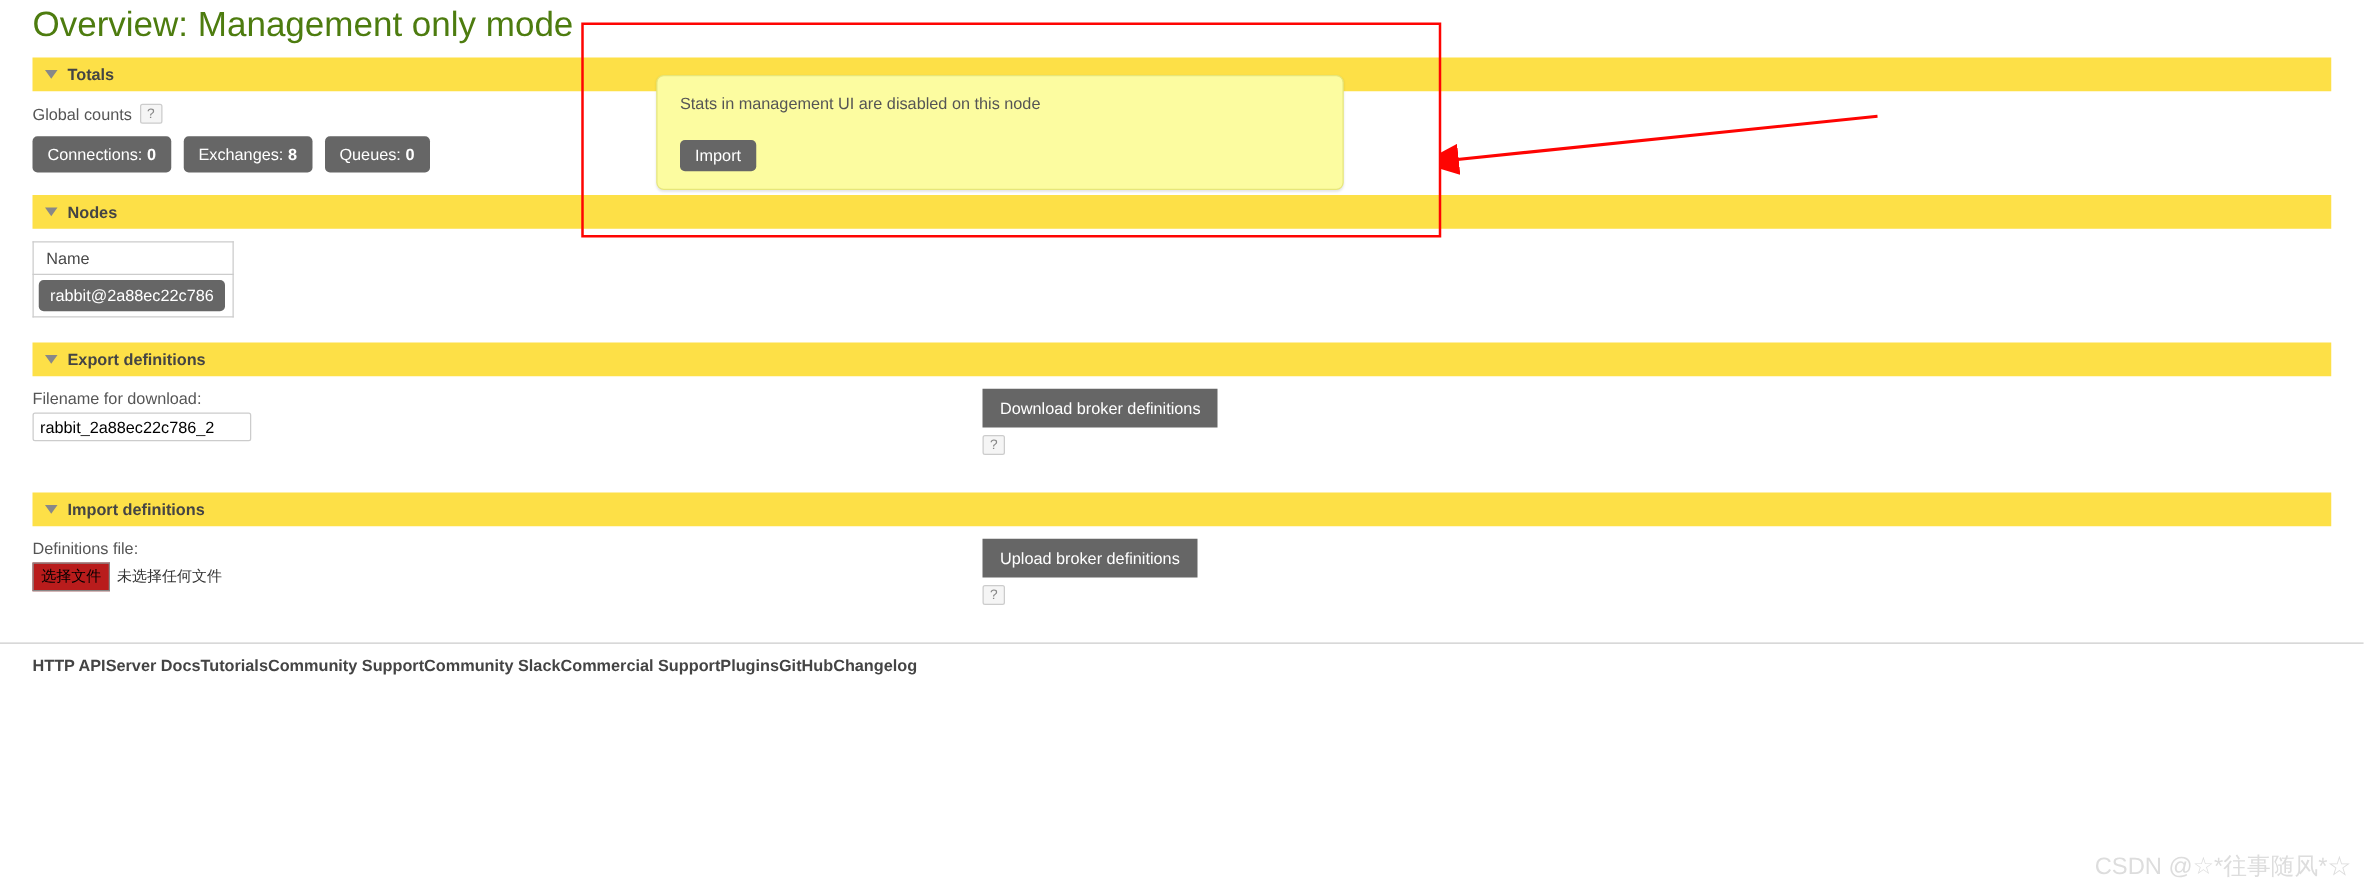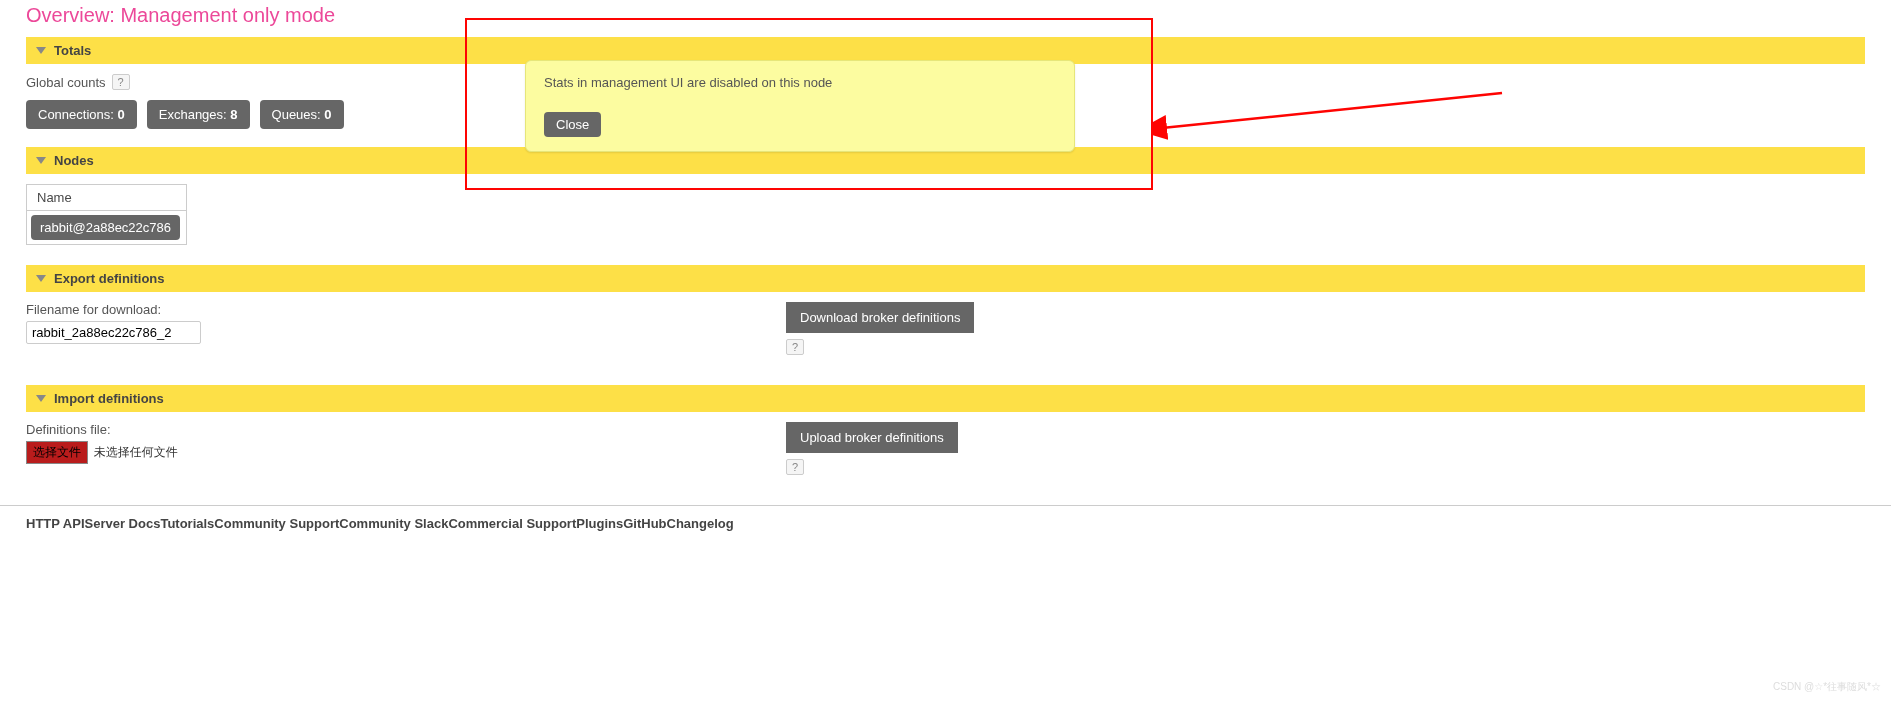--- a/index.html
+++ b/index.html
@@ -6,23 +6,23 @@
   body {
     margin: 0;
     font-family: Verdana, sans-serif;
     font-size: 13px;
     color: #484848;
     background: #fff;
     width: 1891px;
   }
   .page { padding: 0 26px; }
   h1 {
-    font-size: 20px;
+    font-size: 28px;
     font-weight: normal;
-    color: #ec4899;
+    color: #4d7c0f;
     margin: 4px 0 10px 0;
   }
   .section-header {
     background: #fde047;
     padding: 6px 10px;
     margin-bottom: 10px;
     display: flex;
     align-items: center;
     cursor: pointer;
   }
@@ -173,21 +173,21 @@
     position: absolute;
     left: 1152px;
     top: 88px;
     pointer-events: none;
   }
   .watermark {
     position: absolute;
     right: 10px;
     top: 680px;
     color: #ddd;
-    font-size: 10px;
+    font-size: 19px;
   }
 </style>
 </head>
 <body>
 
 <div class="page">
   <h1>Overview: Management only mode</h1>
 
   <div class="section-header">
     <span class="tri"></span>
@@ -272,21 +272,21 @@
   <span>Community Support</span>
   <span>Community Slack</span>
   <span>Commercial Support</span>
   <span>Plugins</span>
   <span>GitHub</span>
   <span>Changelog</span>
 </div>
 
 <div class="alert-wrap">
   <div class="alert-msg">Stats in management UI are disabled on this node</div>
-  <button class="alert-btn">Close</button>
+  <button class="alert-btn">Import</button>
 </div>
 
 <div class="anno-box"></div>
 <svg class="anno-arrow" width="360" height="60">
   <defs>
     <marker id="ah" markerWidth="12" markerHeight="10" refX="2" refY="5" orient="auto">
       <polygon points="0,0 12,5 0,10" fill="#fe0402"></polygon>
     </marker>
   </defs>
   <line x1="350" y1="5" x2="10" y2="40" stroke="#fe0402" stroke-width="2.5" marker-end="url(#ah)"></line>

